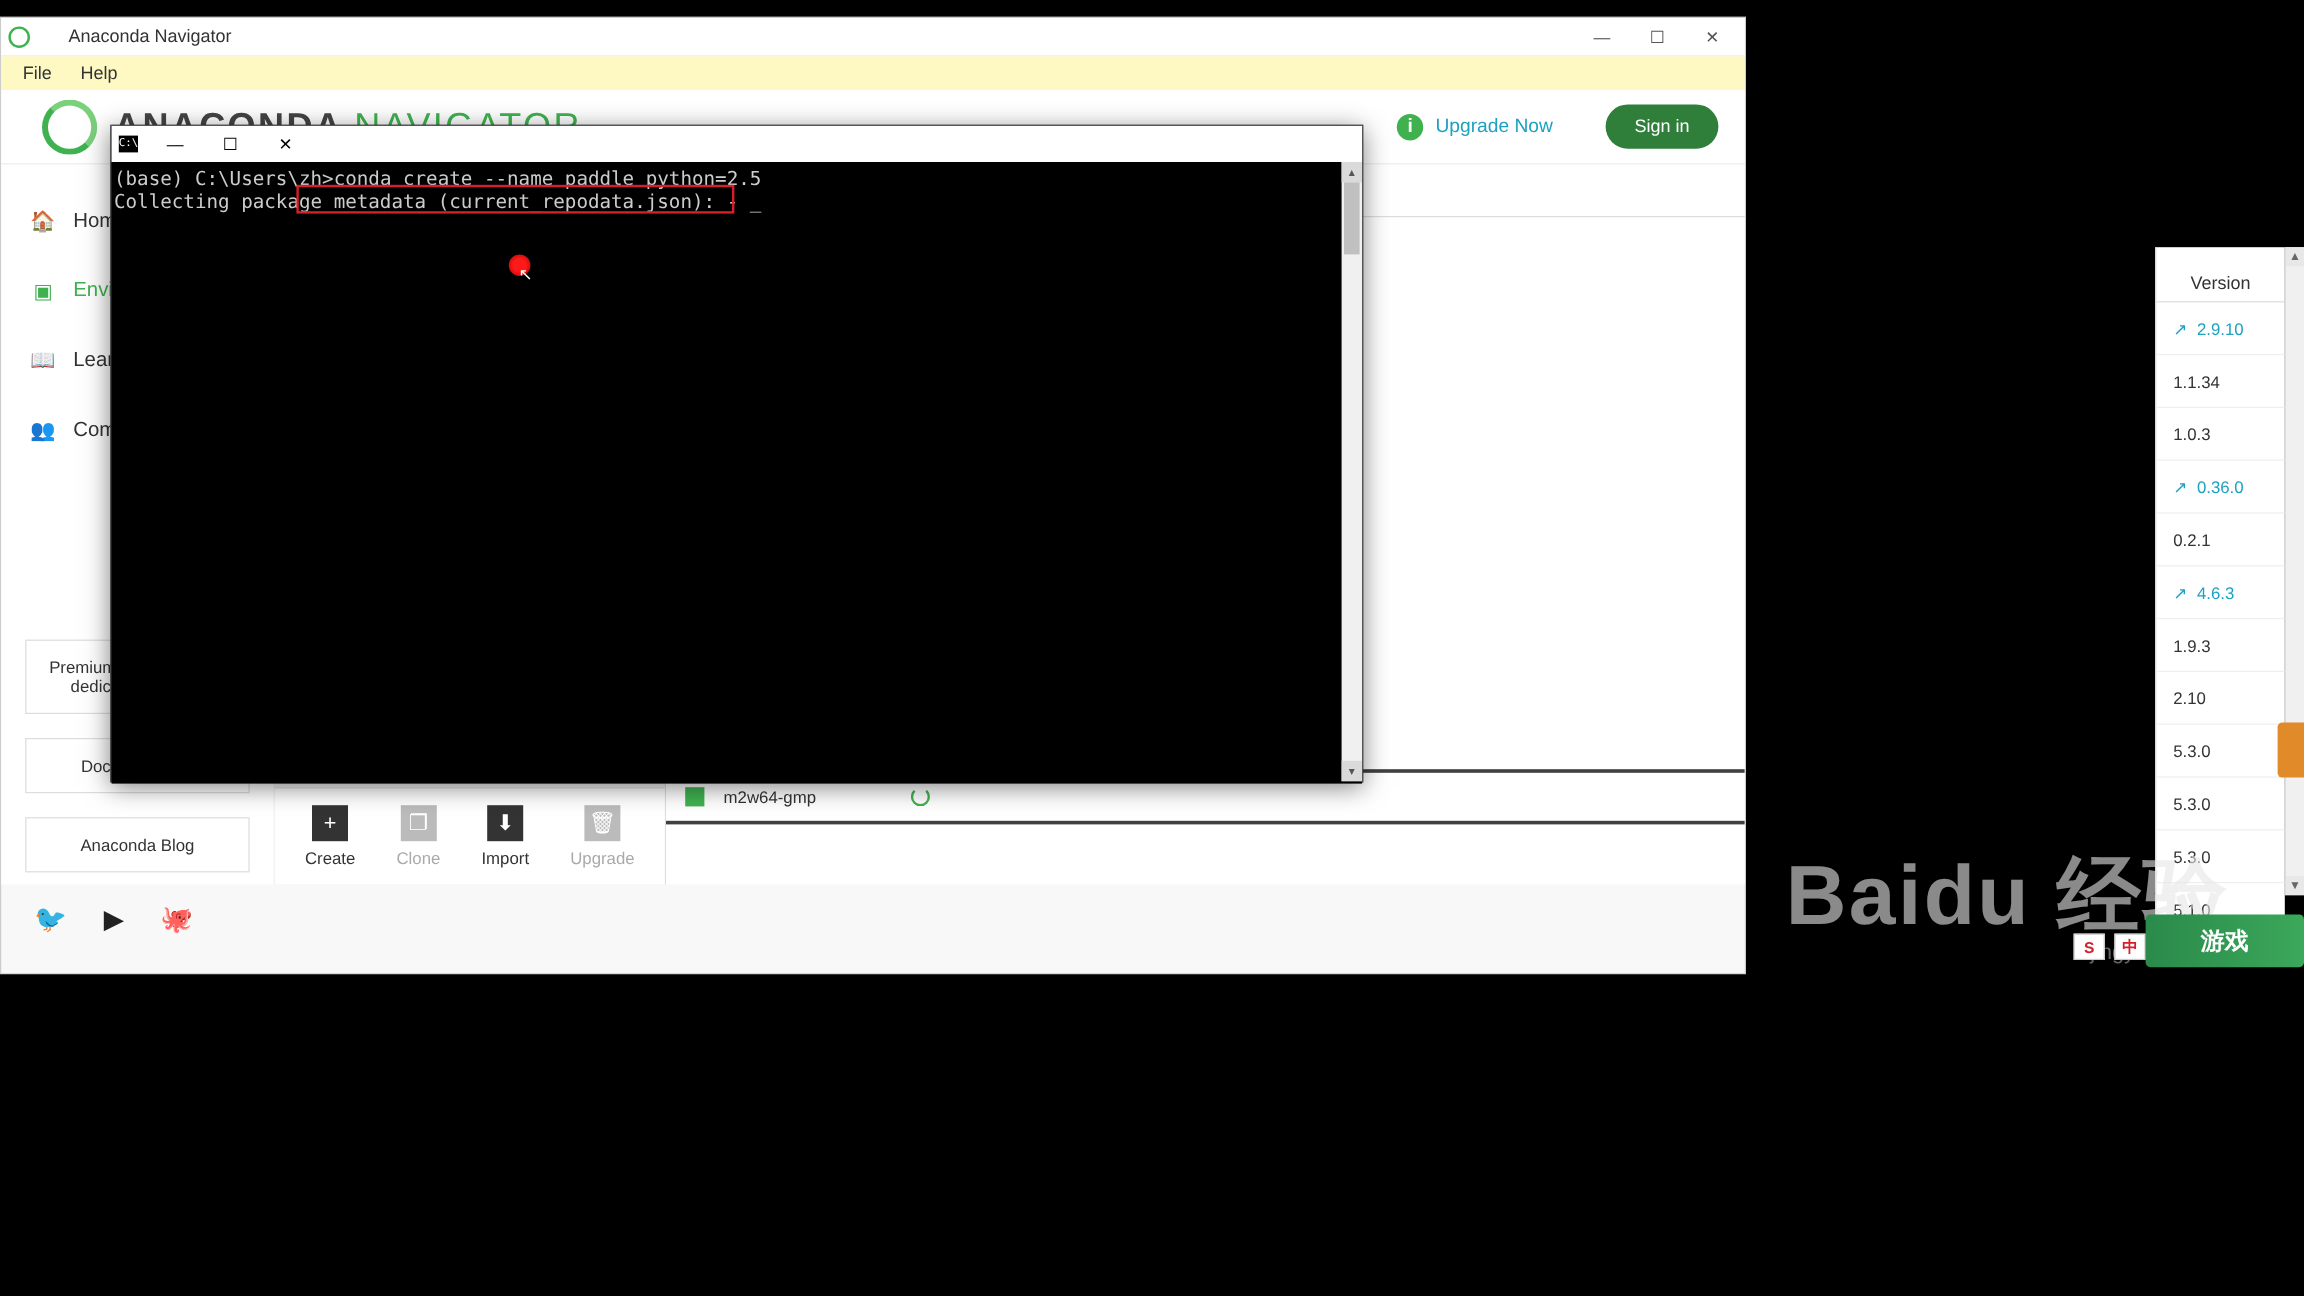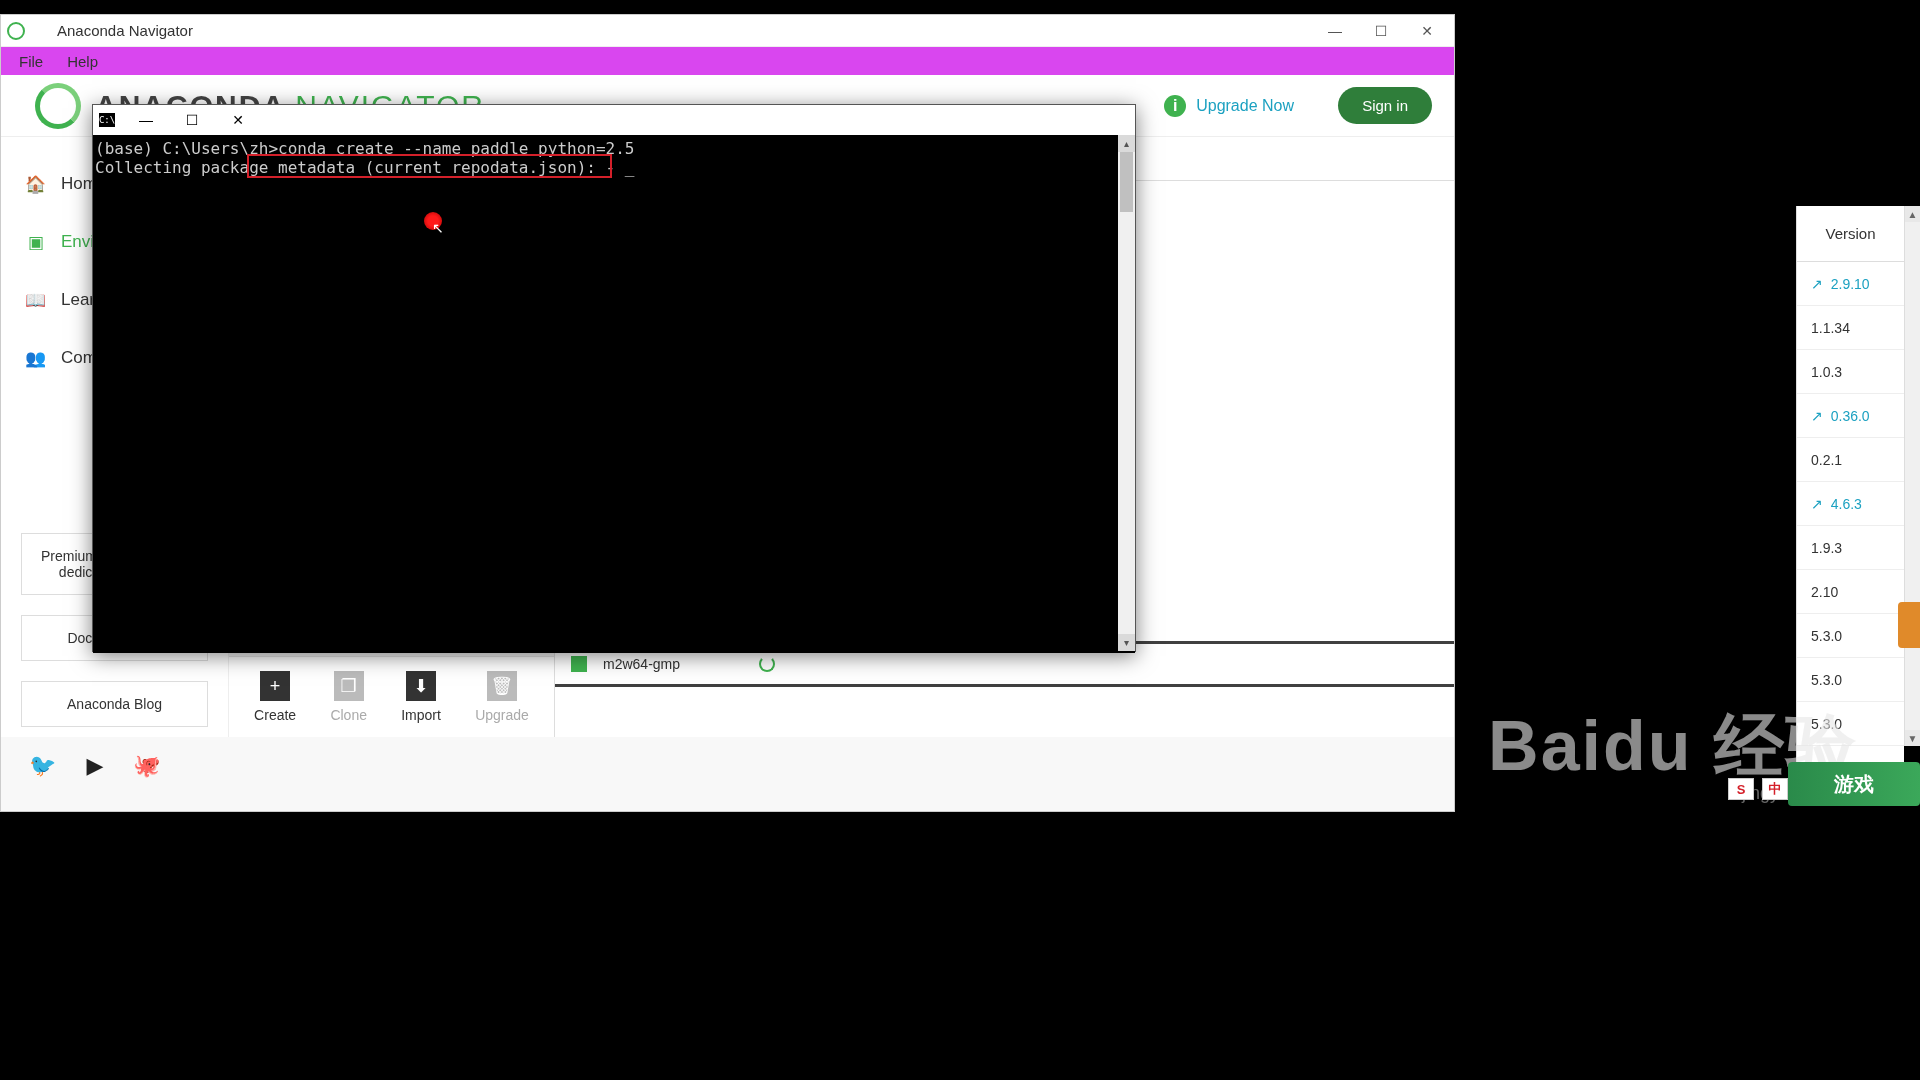--- a/index.html
+++ b/index.html
@@ -4,21 +4,21 @@
 <style>
 * { box-sizing: border-box; margin: 0; padding: 0; }
 body { font-family: "Segoe UI", Arial, sans-serif; font-size: 14px; background: #000; width: 1920px; height: 1080px; overflow: hidden; position: relative; }
 .letterbox-top { height: 14px; background: #000; }
 .letterbox-bottom { position: absolute; bottom: 0; left: 0; right: 0; height: 268px; background: #000; }
 .app-frame { position: absolute; top: 14px; left: 0; width: 1455px; height: 798px; background: #f8f8f8; border: 1px solid #ccc; }
 .titlebar { height: 32px; background: #fff; display: flex; align-items: center; padding: 0 4px; border-bottom: 1px solid #eee; }
 .titlebar .app-icon { width: 18px; height: 18px; border: 2px solid #3fb24f; border-radius: 50%; margin: 0 8px 0 2px; }
 .titlebar .title { flex: 1; color: #333; font-size: 15px; margin-left: 24px; }
 .titlebar .winbtn { width: 46px; height: 32px; display: flex; align-items: center; justify-content: center; color: #555; font-size: 14px; cursor: pointer; }
-.menubar { height: 28px; background: #d946ef; display: flex; align-items: center; padding: 0 6px; color: #333; font-size: 15px; }
+.menubar { height: 28px; background: #fef9c3; display: flex; align-items: center; padding: 0 6px; color: #333; font-size: 15px; }
 .menubar span { padding: 4px 12px; cursor: pointer; }
 .header { height: 62px; background: #fff; display: flex; align-items: center; padding: 0 34px; border-bottom: 1px solid #eee; position: relative; }
 .header .logo-ring { width: 46px; height: 46px; border: 5px solid #3fb24f; border-radius: 50%; margin-right: 14px; border-top-color:#7bd07b;border-right-color:#7bd07b; }
 .header .logo-text { font-size: 30px; font-weight: 600; letter-spacing: 2px; color: #444; }
 .header .logo-text .green { color: #3fb24f; font-weight: 400; }
 .header .upgrade { position: absolute; right: 160px; display: flex; align-items: center; color: #1CA1C1; font-size: 16px; cursor: pointer; }
 .header .upgrade .i { width: 22px; height: 22px; background: #3fb24f; color: #fff; border-radius: 50%; display: inline-flex; align-items: center; justify-content: center; font-weight: bold; margin-right: 10px; }
 .header .signin { position: absolute; right: 22px; background: #2f7e3a; color: #fff; padding: 10px 24px; border-radius: 24px; font-size: 15px; cursor: pointer; }
 .body { display: flex; height: 600px; }
 .sidebar { width: 228px; background: #fff; padding-top: 18px; display: flex; flex-direction: column; border-right: 1px solid #eee; }
@@ -38,21 +38,21 @@
 .toolbtn.disabled .box { background: #bbb; }
 .pkg-area { flex: 1; background: #fff; display: flex; flex-direction: column; }
 .pkg-header { height: 44px; border-bottom: 1px solid #ddd; }
 .pkg-list { flex: 1; overflow: auto; }
 .pkg-row { display: flex; align-items: center; padding: 12px 16px; border-bottom: 3px solid #404040; gap: 16px; }
 .pkg-row .chk { width: 16px; height: 16px; background: #3fb24f; display: inline-block; }
 .pkg-row .name { width: 140px; font-size: 14px; color: #333; }
 .pkg-row .spin { width: 16px; height: 16px; border: 2px solid #3fb24f; border-top-color: transparent; border-radius: 50%; }
 .pkg-status { padding: 14px 18px; border-top: 1px solid #e0e0e0; color: #444; font-size: 15px; }
 .version-col { position: absolute; top: 206px; right: 16px; width: 108px; background: #fff; border-left: 1px solid #ddd; }
-.version-col .vhead { height: 56px; display: flex; align-items: center; justify-content: center; font-size: 15px; color: #333; border-bottom: 1px solid #ddd; }
+.version-col .vhead { height: 30px; display: flex; align-items: center; justify-content: center; font-size: 15px; color: #333; border-bottom: 1px solid #ddd; margin-top: 16px; }
 .version-col .vrow { height: 44px; display: flex; align-items: center; padding: 0 14px; font-size: 14px; border-bottom: 1px solid #eee; color: #333; }
 .version-col .vrow.link { color: #1CA1C1; }
 .version-col .vrow .arr { color: #1CA1C1; margin-right: 8px; }
 .vscroll { position: absolute; top: 206px; right: 0; width: 16px; height: 540px; background: #f0f0f0; border-left: 1px solid #ddd; }
 .vscroll .up, .vscroll .dn { height: 16px; display:flex;align-items:center;justify-content:center;font-size:10px;color:#666;background:#e8e8e8; }
 .vscroll .dn { position:absolute; bottom:0; left:0; right:0; }
 
 .cmd { position: absolute; top: 104px; left: 92px; width: 1044px; height: 548px; background: #000; border: 1px solid #555; box-shadow: 0 4px 20px rgba(0,0,0,0.5); }
 .cmd-title { height: 30px; background: #fff; display: flex; align-items: center; color: #000; font-size: 13px; padding-left: 6px; }
 .cmd-title .cico { width: 16px; height: 14px; background: #000; color:#fff; font-size:9px; display:inline-flex;align-items:center;justify-content:center;margin-right:8px;font-family:monospace; }

